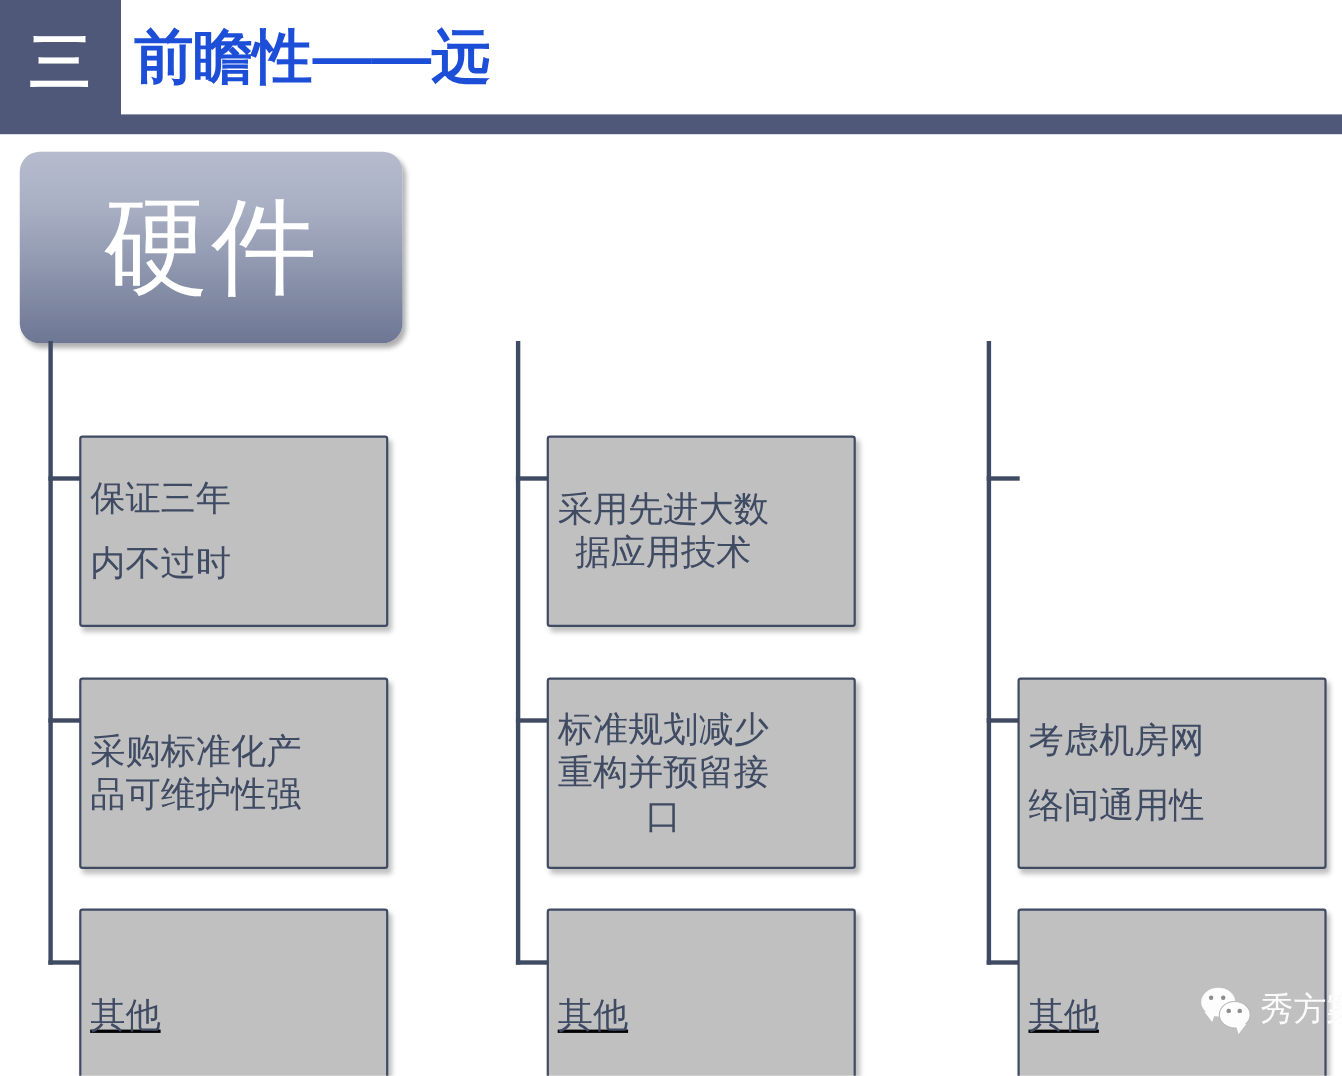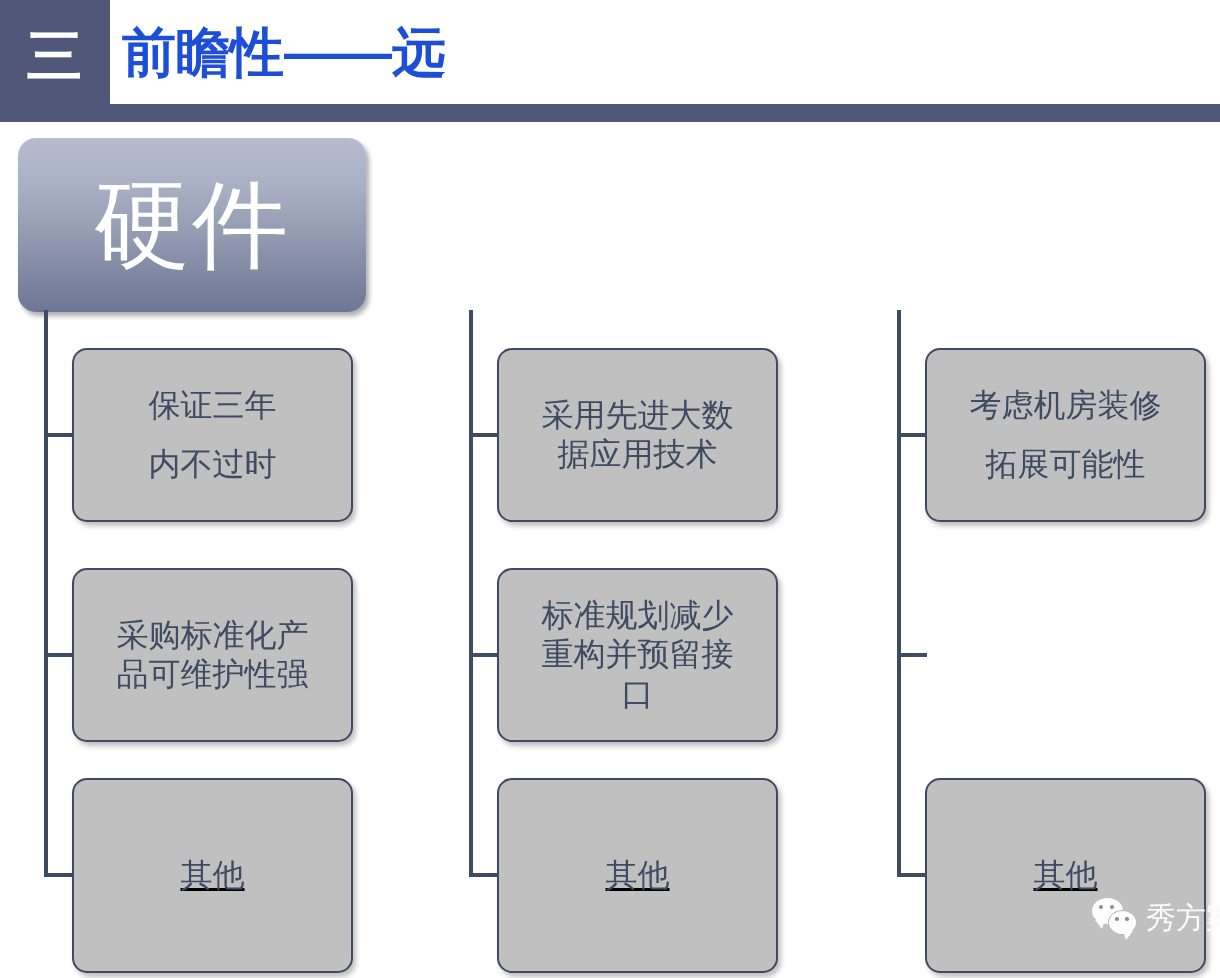--- a/index.html
+++ b/index.html
@@ -121,29 +121,29 @@
     background: #3f4a63;
     left: 44px;
     width: 30px;
   }
 
   
   .child-node {
     position: absolute;
     left: 72px;
     width: 281px;
-    border-radius: 15px;
+    border-radius: 3px;
     background: #c0c0c0;
     border: 2px solid #3f4a63;
     box-shadow: 3px 4px 5px rgba(0,0,0,0.25);
     box-sizing: border-box;
     display: flex;
     align-items: center;
-    justify-content: center;
     text-align: center;
+    margin-top: 48px;
   }
   .child-label {
     color: #3f4a63;
     font-size: 32px;
     white-space: pre-line;
     padding: 0 8px;
   }
   .child-label.loose { line-height: 1.85; }
   .child-label.tight { line-height: 1.22; }
   .child-label.single { line-height: 1.2; }
@@ -287,23 +287,23 @@
     <div class="child-node row-2">
       <span class="child-label single">其他</span>
     </div>
   </div>
 
   <div class="column col-2">
     <div class="trunk trunk-main"></div>
     <div class="branch branch-0"></div>
     <div class="branch branch-1"></div>
     <div class="branch branch-2"></div>
-    <div class="child-node row-0">
-      <span class="child-label loose">考虑机房装修
-拓展可能性</span>
+    <div class="child-node row-1">
+      <span class="child-label loose">考虑机房网
+络间通用性</span>
     </div>
     <div class="child-node row-2">
       <span class="child-label single">其他</span>
     </div>
   </div>
 
 </div>
 
 <div class="watermark">
   <span class="wechat-icon">

